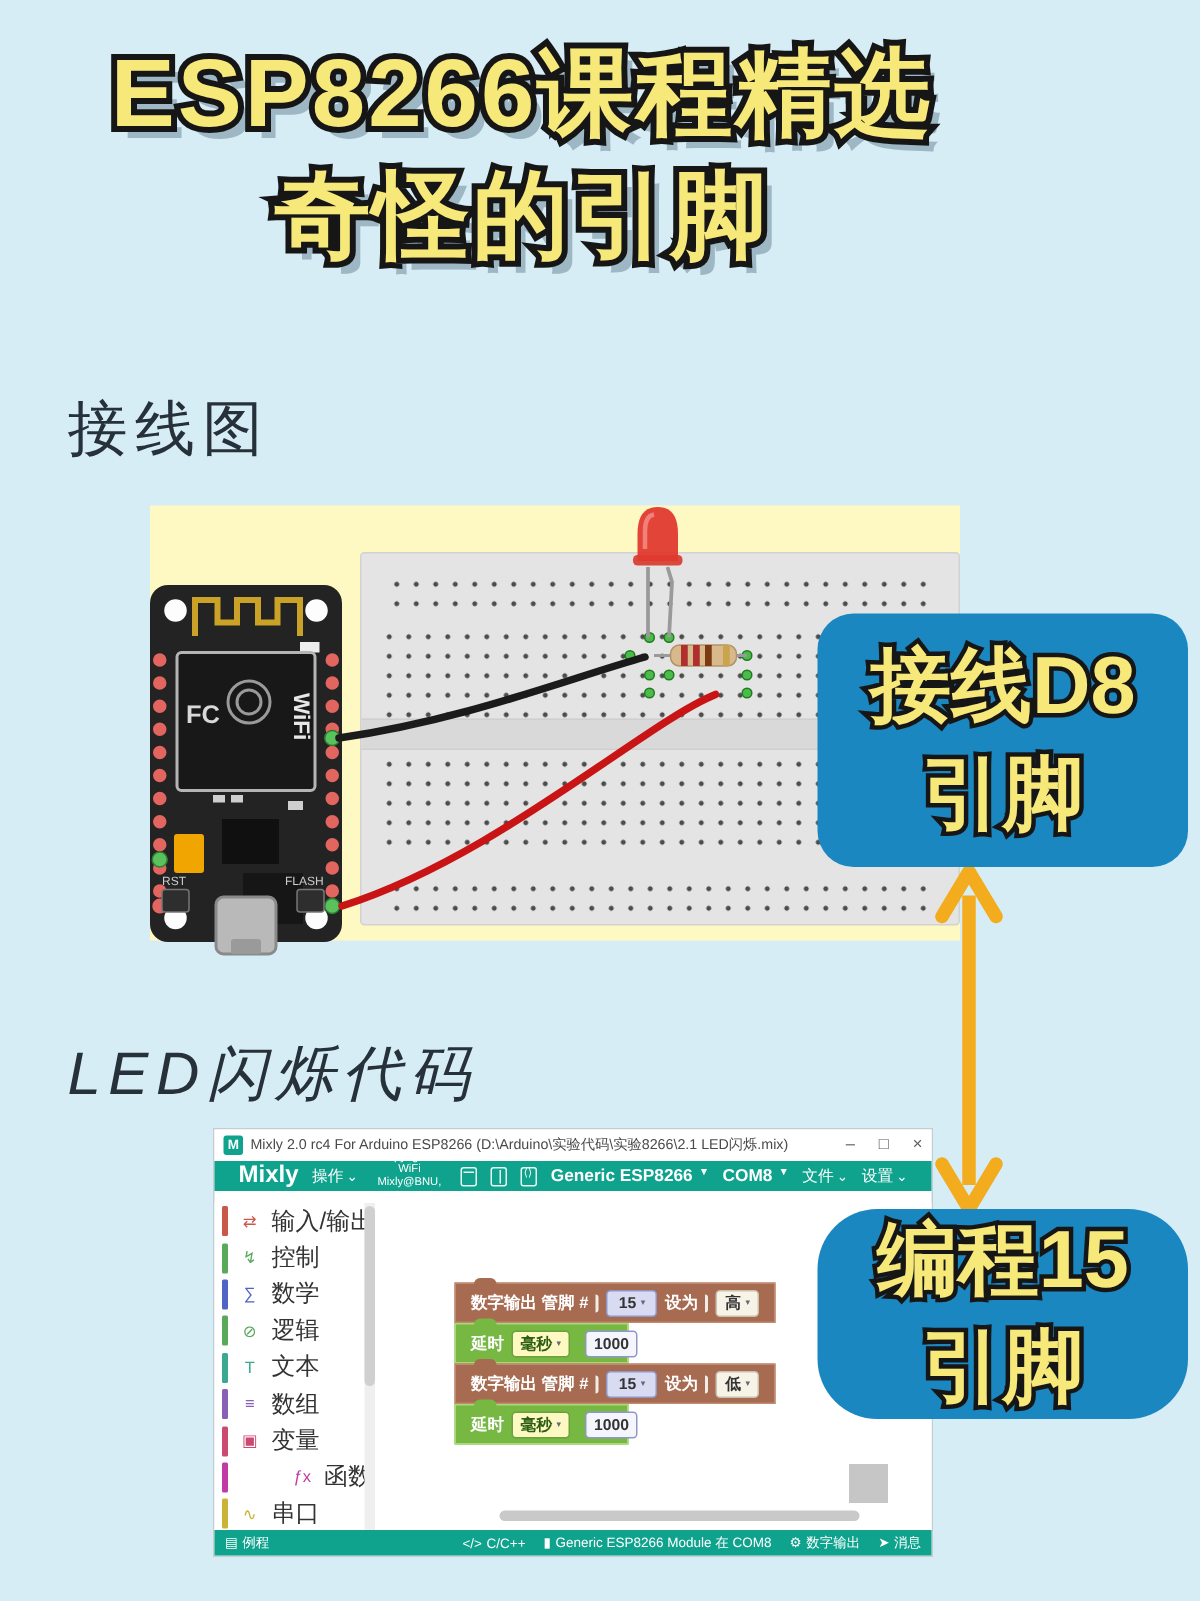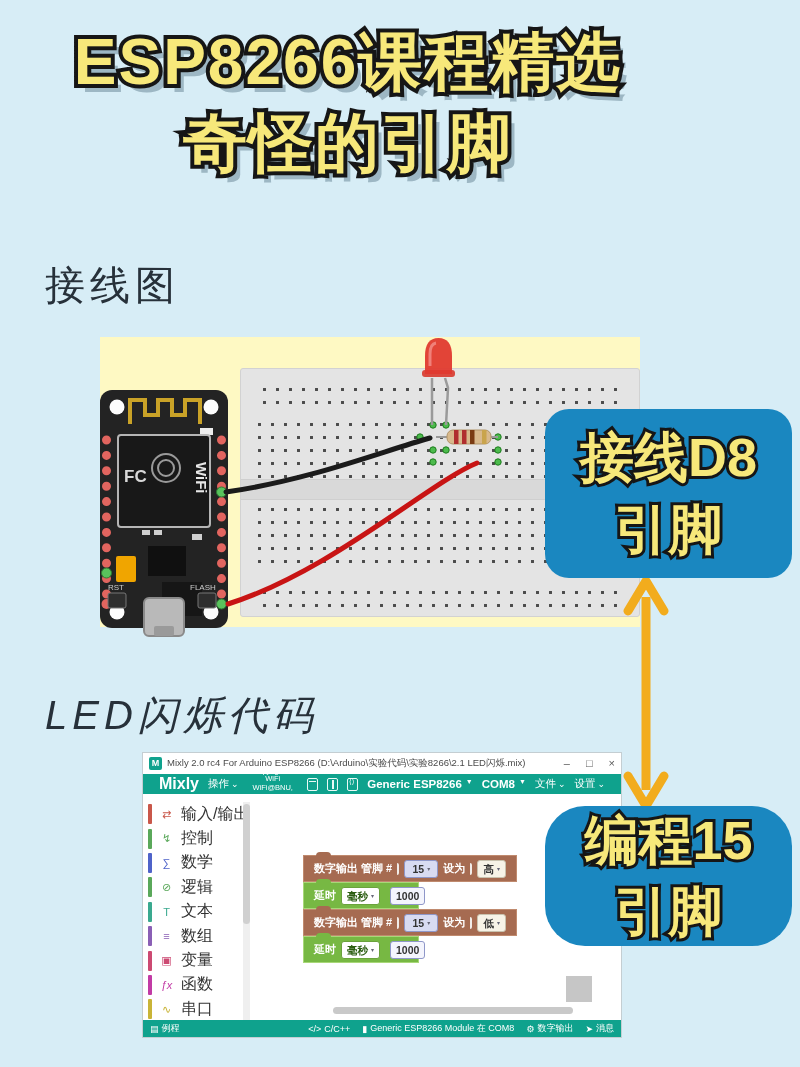--- a/index.html
+++ b/index.html
@@ -65,37 +65,37 @@
   .side-bar{width:4px;height:20px;border-radius:1px;}
   .side-ico{width:15px;font-size:11px;text-align:center;}
   .side-label{font-size:16px;color:#333;}
   .side-item:nth-of-type(1) .side-bar{background:#c9574a;} .side-item:nth-of-type(1) .side-ico{color:#c9574a;}
   .side-item:nth-of-type(2) .side-bar{background:#5aa85a;} .side-item:nth-of-type(2) .side-ico{color:#5aa85a;}
   .side-item:nth-of-type(3) .side-bar{background:#4f63c9;} .side-item:nth-of-type(3) .side-ico{color:#4f63c9;}
   .side-item:nth-of-type(4) .side-bar{background:#5aa85a;} .side-item:nth-of-type(4) .side-ico{color:#5aa85a;}
   .side-item:nth-of-type(5) .side-bar{background:#3aa98f;} .side-item:nth-of-type(5) .side-ico{color:#3aa98f;}
   .side-item:nth-of-type(6) .side-bar{background:#8a5fb5;} .side-item:nth-of-type(6) .side-ico{color:#8a5fb5;}
   .side-item:nth-of-type(7) .side-bar{background:#cc4a72;} .side-item:nth-of-type(7) .side-ico{color:#cc4a72;}
-  .side-item:nth-of-type(8) .side-bar{background:#c23ba5;} .side-item:nth-of-type(8) .side-ico{color:#c23ba5;font-style:italic;}
+  .side-item:nth-of-type(8) .side-bar{background:#c23ba5;} .side-item:nth-of-type(8) .side-ico{color:#c23ba5;margin-left:35px;}
   .side-item:nth-of-type(9) .side-bar{background:#c9b437;} .side-item:nth-of-type(9) .side-ico{color:#c9b437;}
   .vscroll{position:absolute;right:0;top:2px;width:7px;height:120px;background:#d0d0d0;border-radius:4px;}
   .vtrack{position:absolute;right:0;top:0;bottom:0;width:7px;background:#efefef;}
 
   .canvas{position:absolute;left:107px;top:49px;right:0;bottom:17px;background:#fff;}
   .block{position:absolute;height:27px;display:flex;align-items:center;gap:5px;
       padding:0 10px;box-sizing:border-box;color:#fff;font-size:11px;font-weight:bold;white-space:nowrap;}
   .block::before{content:"";position:absolute;top:-4px;left:12px;width:15px;height:5px;
       background:inherit;border-radius:4px 4px 0 0;}
   .b-brown{background:#a66b51;border:1px solid #c08a6e;}
   .b-green{background:#77b843;border:1px solid #a8d878;}
   .field{border-radius:3px;padding:0 5px;font-size:10.5px;font-weight:bold;height:16px;
       line-height:16px;display:flex;align-items:flex-end;gap:3px;}
   .f-pin{background:#d8dbf2;border:1px solid #8f97c9;color:#333;min-width:22px;justify-content:center;}
   .f-val{background:#f7f3e7;border:1px solid #c9c2ae;color:#333;}
-  .f-unit{background:#ffffff;border:1px solid #6aa23c;color:#2c5e12;}
+  .f-unit{background:#fef9c3;border:1px solid #6aa23c;color:#2c5e12;}
   .f-num{background:#f4f5fd;border:1px solid #8f97c9;color:#333;}
   .fcaret{font-size:6px;color:#667;}
   .socket{width:4px;height:12px;background:#f1ece8;border-radius:0 3px 3px 0;}
   .hscroll{position:absolute;left:190px;top:254px;width:240px;height:7px;background:#c9c9c9;border-radius:4px;}
   .gray-square{position:absolute;left:423px;top:223px;width:26px;height:26px;background:#c6c6c6;}
 
   .statusbar{position:absolute;left:0;bottom:0;right:0;height:17px;background:#0fa28d;color:#fff;
       display:flex;align-items:center;padding:0 7px;box-sizing:border-box;font-size:9px;gap:12px;}
   .sb-spacer{flex:1;}
   .sb-item{display:flex;align-items:center;gap:3px;white-space:nowrap;}
@@ -232,21 +232,21 @@
   </div>
 
   <div class="toolbar">
     <span class="brand">Mixly</span>
     <span class="tb-item">
       <span>操作</span>
         <span class="chev">⌄</span>
     </span>
     <span class="tb-copy">
       <span>Copyright © WiFi</span><br>
-      <span>WiFi@BNU, CHINA</span>
+      <span>Mixly@BNU, CHINA</span>
     </span>
     <span class="tb-ico i1"></span>
     <span class="tb-ico i2"></span>
     <span class="tb-ico i3"></span>
     <span class="tb-select">
       <span class="clip">Generic ESP8266</span>
       <span class="caret">▼</span>
     </span>
     <span class="tb-select">
       <span>COM8</span>

